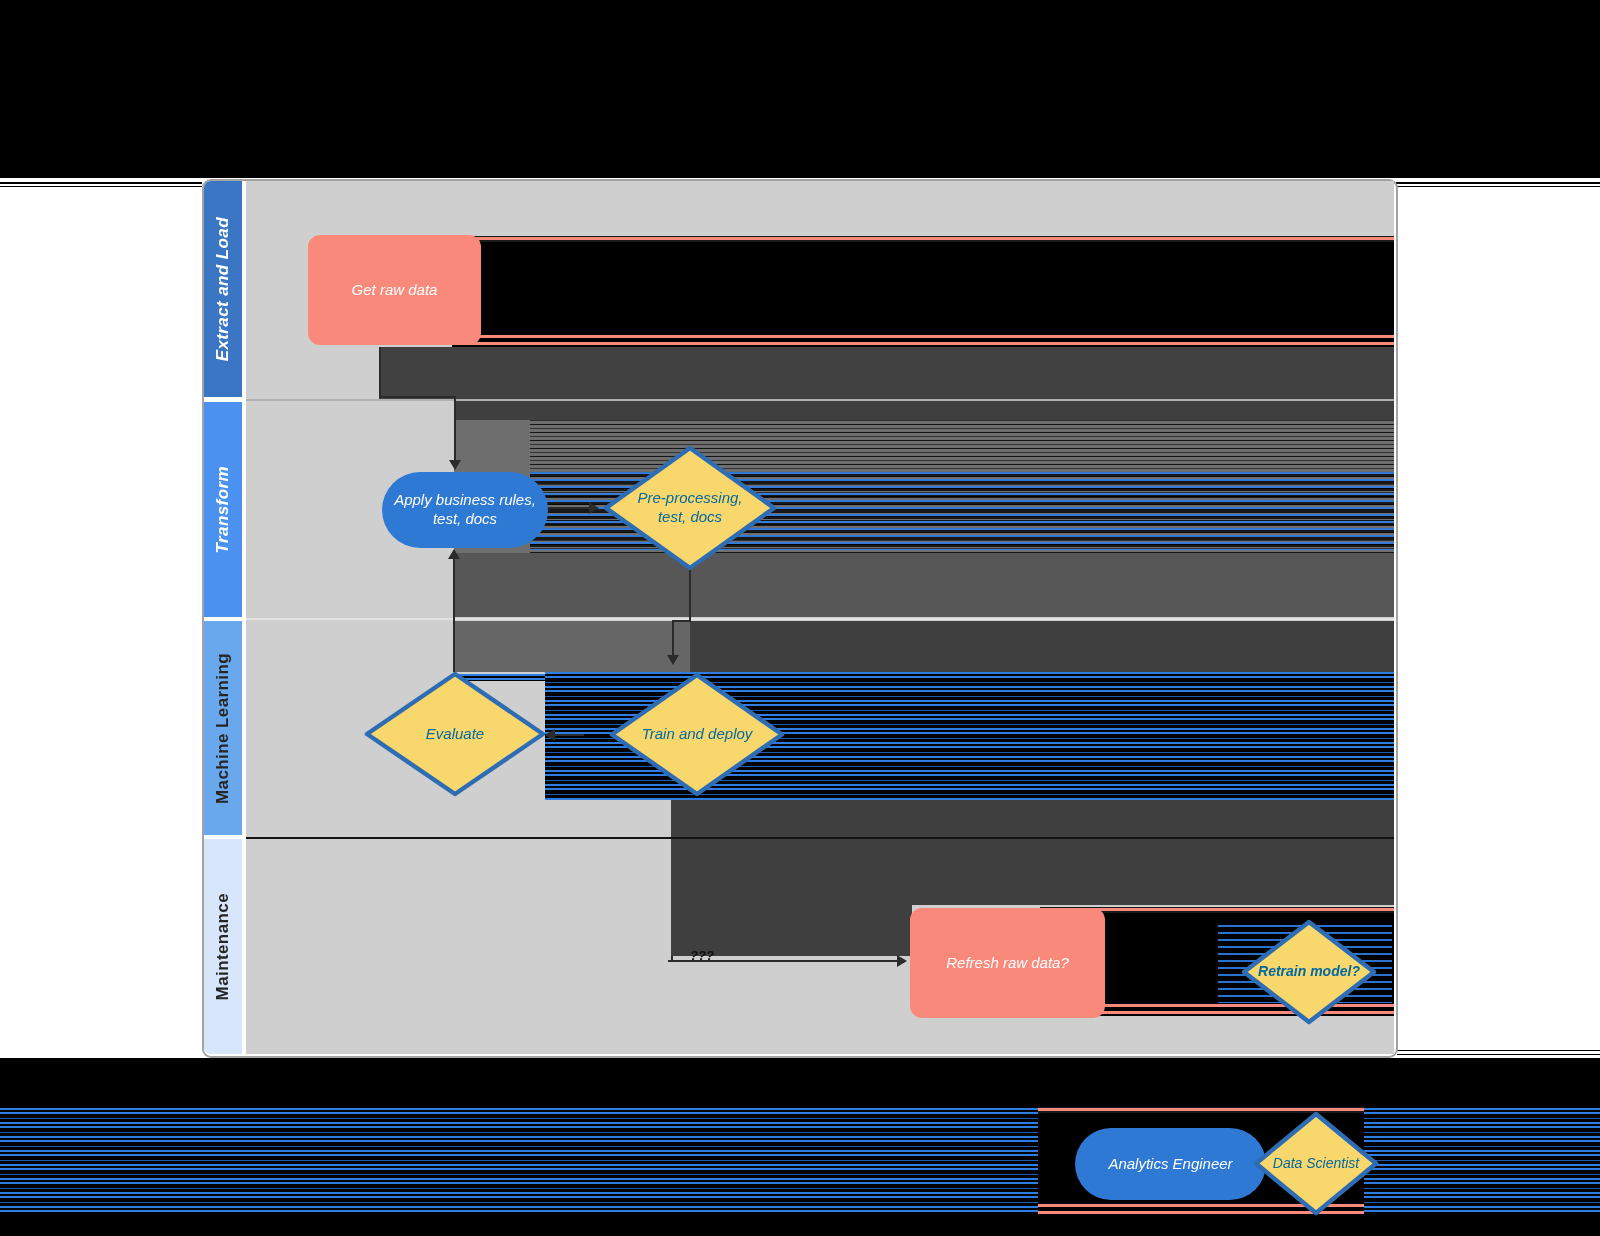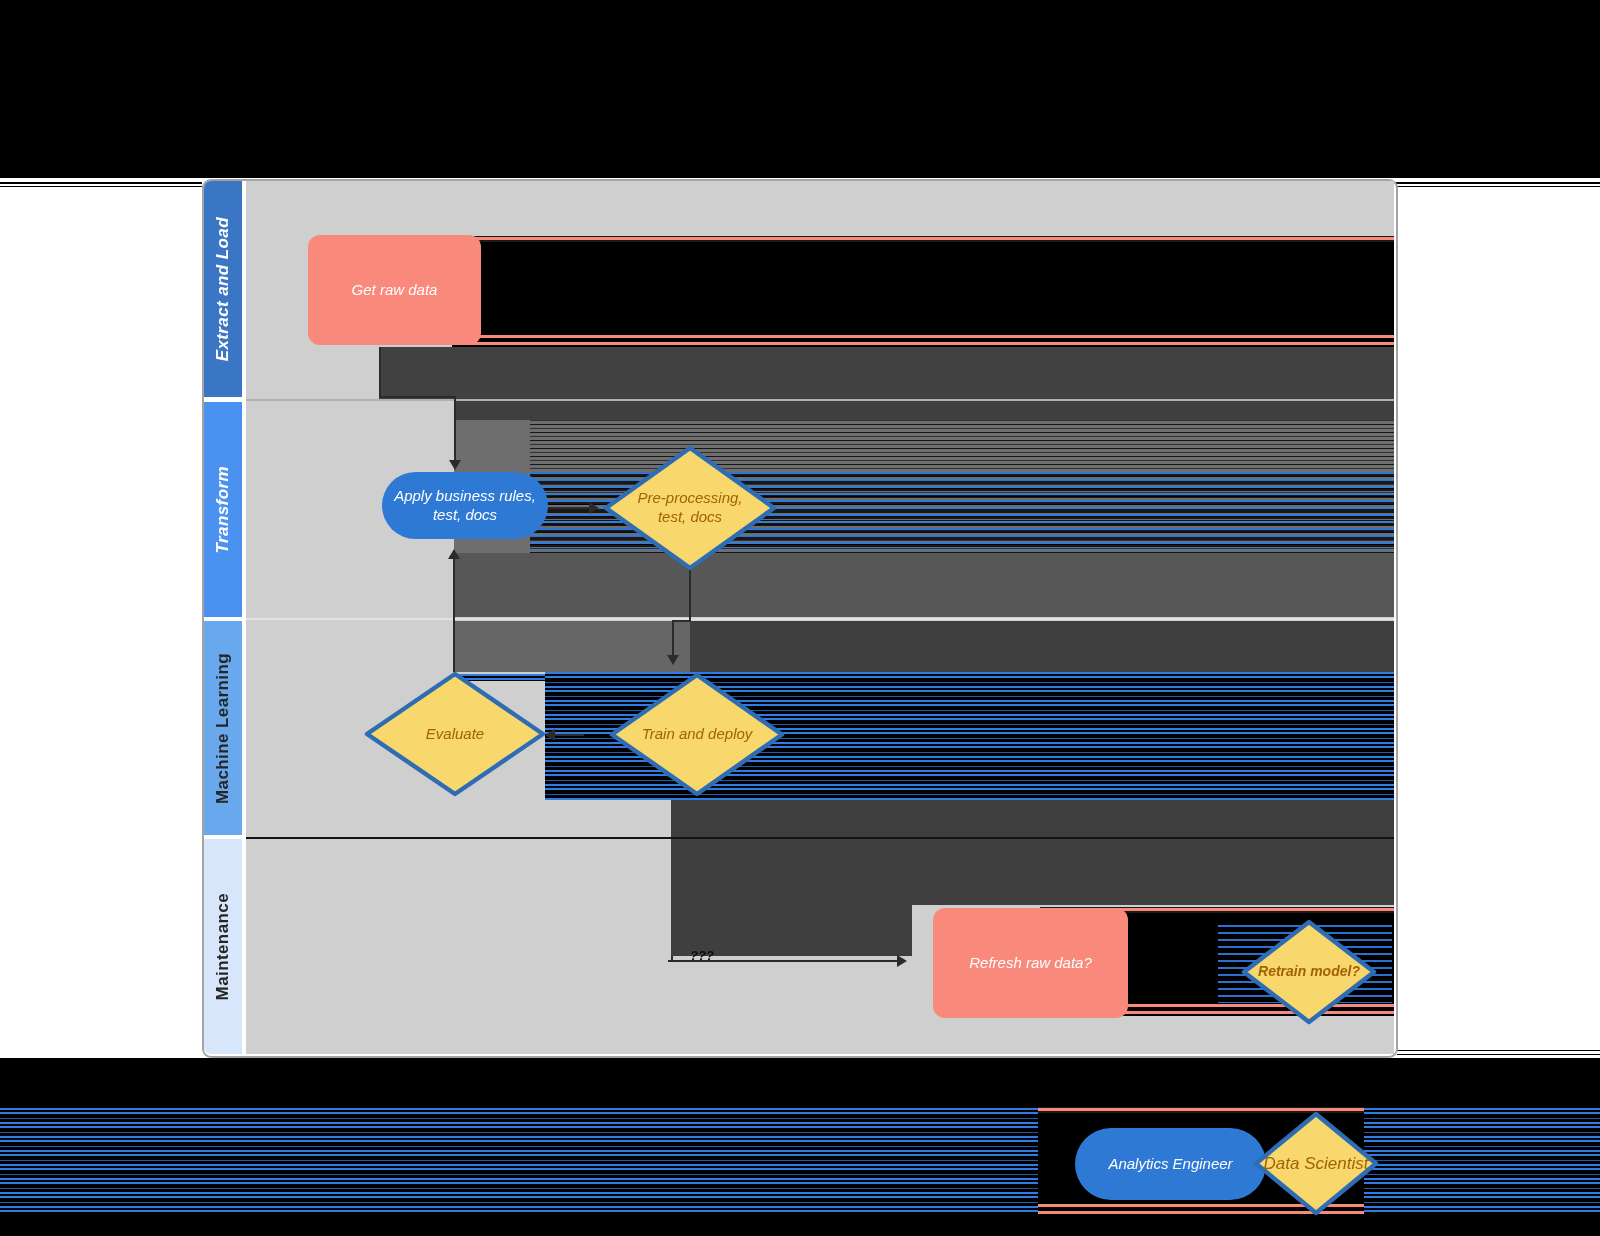--- a/index.html
+++ b/index.html
@@ -36,21 +36,21 @@
   .arr-left{border-top:6px solid transparent;border-bottom:6px solid transparent;border-right:10px solid #2B2B2B;}
   .edge-label{position:absolute;font-size:13px;font-weight:bold;font-style:italic;color:#0e0e0e;}
   
   .node{position:absolute;display:flex;align-items:center;justify-content:center;text-align:center;
         font-style:italic;font-size:15px;line-height:1.25;}
   .proc{background:#F9897B;border-radius:12px;color:#ffffff;}
   .stad{background:#2E79D4;border-radius:999px;color:#ffffff;}
   .dia{position:absolute;}
   .dia svg{position:absolute;left:0;top:0;display:block;}
   .dlabel{position:absolute;inset:0;display:flex;align-items:center;justify-content:center;
-          text-align:center;font-style:italic;color:#a16207;font-size:15px;line-height:1.25;}
+          text-align:center;font-style:italic;color:#0369a1;font-size:15px;line-height:1.25;}
   .hairline{position:absolute;background:#000;}
 </style>
 </head>
 <body>
 
 <div id="stage">
 
   <div class="abs" style="left:0;top:0;width:1600px;height:178px;background:#000;"></div>
   <div class="abs" style="left:0;top:1058px;width:1600px;height:178px;background:#000;"></div>
   <div class="abs stripes-blue" style="left:0;top:1108px;width:1600px;height:108px;"></div>
@@ -125,21 +125,21 @@
   <div class="arr arr-left" style="left:545px;top:729px;"></div>
 
   <div class="conn" style="left:668px;top:960px;width:232px;height:2px;"></div>
   <div class="arr arr-right" style="left:897px;top:955px;"></div>
   <div class="edge-label" style="left:690px;top:948px;">???</div>
 
   <div class="node proc" style="left:308px;top:235px;width:145px;height:110px;padding:0 14px;">
     <span>Get raw data</span>
   </div>
 
-  <div class="node stad" style="left:382px;top:472px;width:146px;height:67px;padding:0 10px;">
+  <div class="node stad" style="left:382px;top:472px;width:146px;height:76px;padding:0 10px;">
     <span>Apply business rules, test, docs</span>
   </div>
 
   <div class="dia" style="left:602px;top:444px;width:176px;height:128px;">
     <svg width="176" height="128" viewBox="0 0 176 128">
       <polygon points="88,4 172,64 88,124 4,64" fill="#F8D76C" stroke="#2E6DB4" stroke-width="4.5" stroke-linejoin="round"></polygon>
     </svg>
     <div class="dlabel" style="padding:10px 32px;">Pre-processing, test, docs</div>
   </div>
 
@@ -150,21 +150,21 @@
     <div class="dlabel">Evaluate</div>
   </div>
 
   <div class="dia" style="left:608px;top:671px;width:178px;height:127px;">
     <svg width="178" height="127" viewBox="0 0 178 127">
       <polygon points="89,4 174,63.5 89,123 4,63.5" fill="#F8D76C" stroke="#2E6DB4" stroke-width="4.5" stroke-linejoin="round"></polygon>
     </svg>
     <div class="dlabel" style="padding:6px 18px;">Train and deploy</div>
   </div>
 
-  <div class="node proc" style="left:910px;top:908px;width:143px;height:110px;padding:0 26px;margin-left:23px;">
+  <div class="node proc" style="left:910px;top:908px;width:143px;height:110px;padding:0 26px;">
     <span>Refresh raw data?</span>
   </div>
 
 
   <div class="dia" style="left:1240px;top:918px;width:138px;height:108px;font-weight:bold;">
     <svg width="138" height="108" viewBox="0 0 138 108">
       <polygon points="69,4 134,54 69,104 4,54" fill="#F8D76C" stroke="#2E6DB4" stroke-width="4.5" stroke-linejoin="round"></polygon>
     </svg>
     <div class="dlabel" style="font-size:14px;">Retrain model?</div>
   </div>
@@ -173,16 +173,16 @@
 
 
   <div class="node stad" style="left:1075px;top:1128px;width:143px;height:72px;padding:0 24px;">
     <span>Analytics Engineer</span>
   </div>
 
   <div class="dia" style="left:1252px;top:1110px;width:128px;height:107px;">
     <svg width="128" height="107" viewBox="0 0 128 107">
       <polygon points="64,4 124,53.5 64,103 4,53.5" fill="#F8D76C" stroke="#2E6DB4" stroke-width="4.5" stroke-linejoin="round"></polygon>
     </svg>
-    <div class="dlabel" style="font-size:17px;">Data Scientist</div>
+    <div class="dlabel" style="font-size:14px;">Data Scientist</div>
   </div>
 
 </div>
 
 </body></html>

